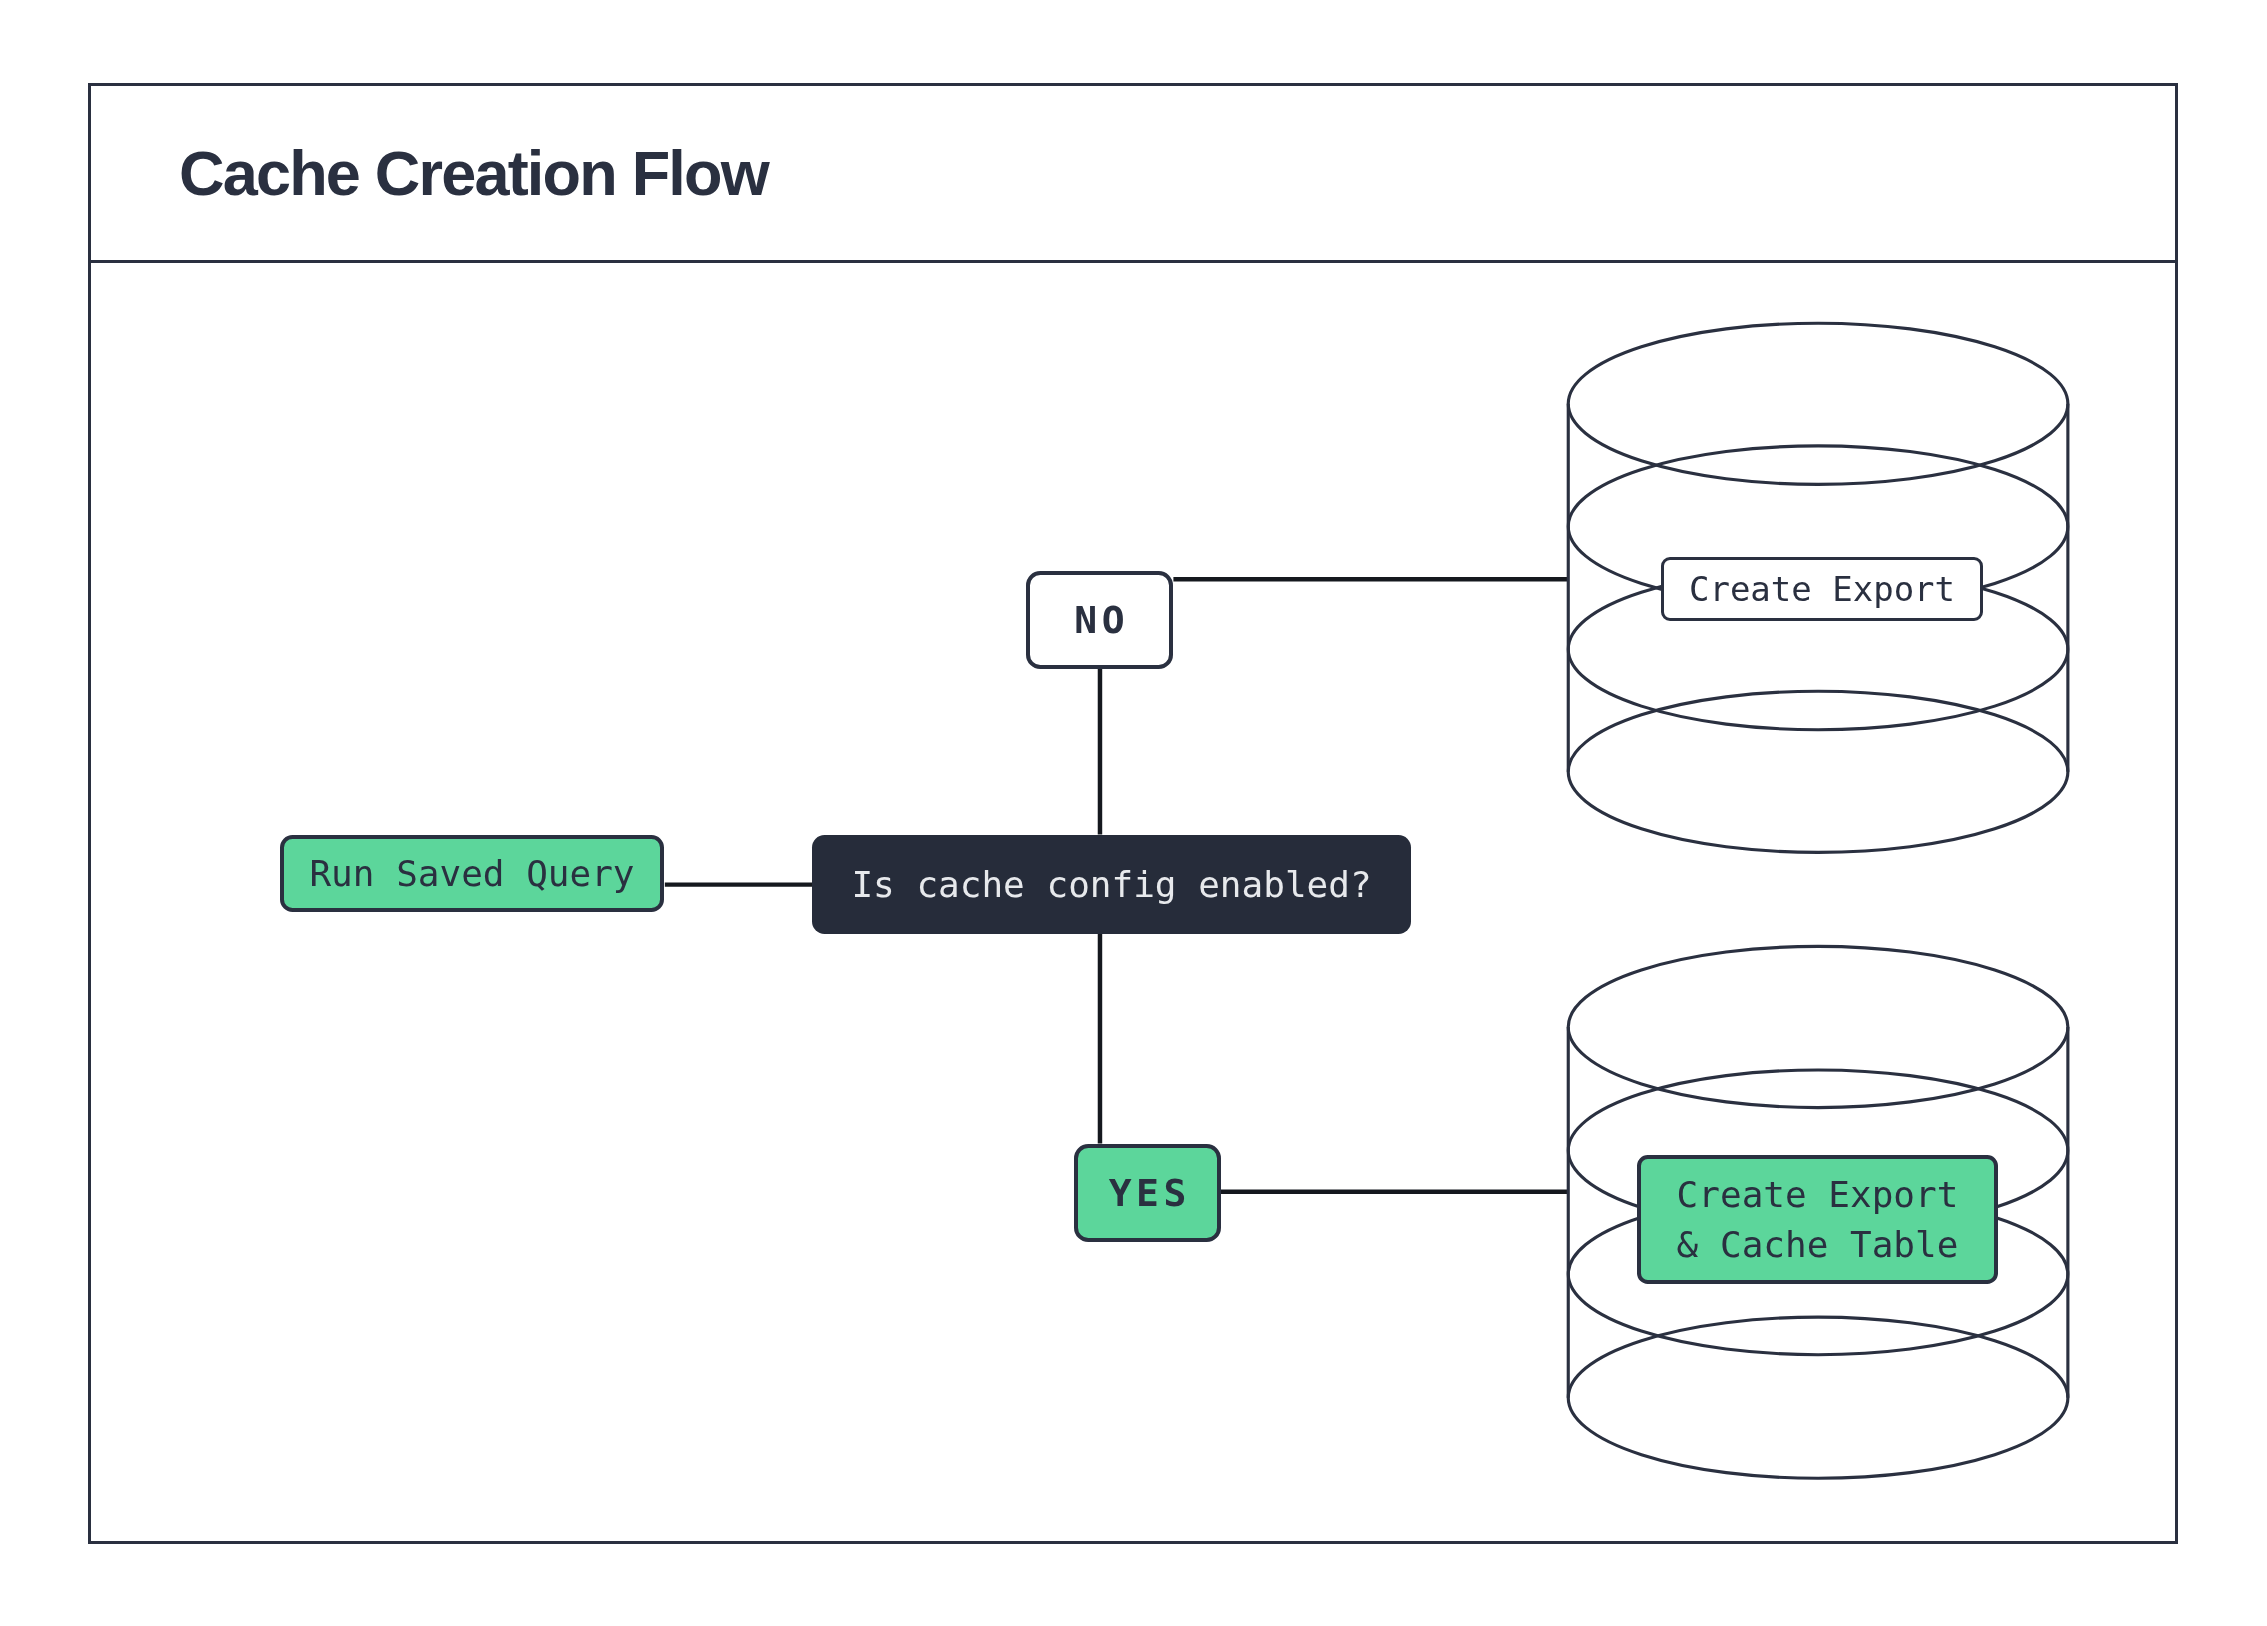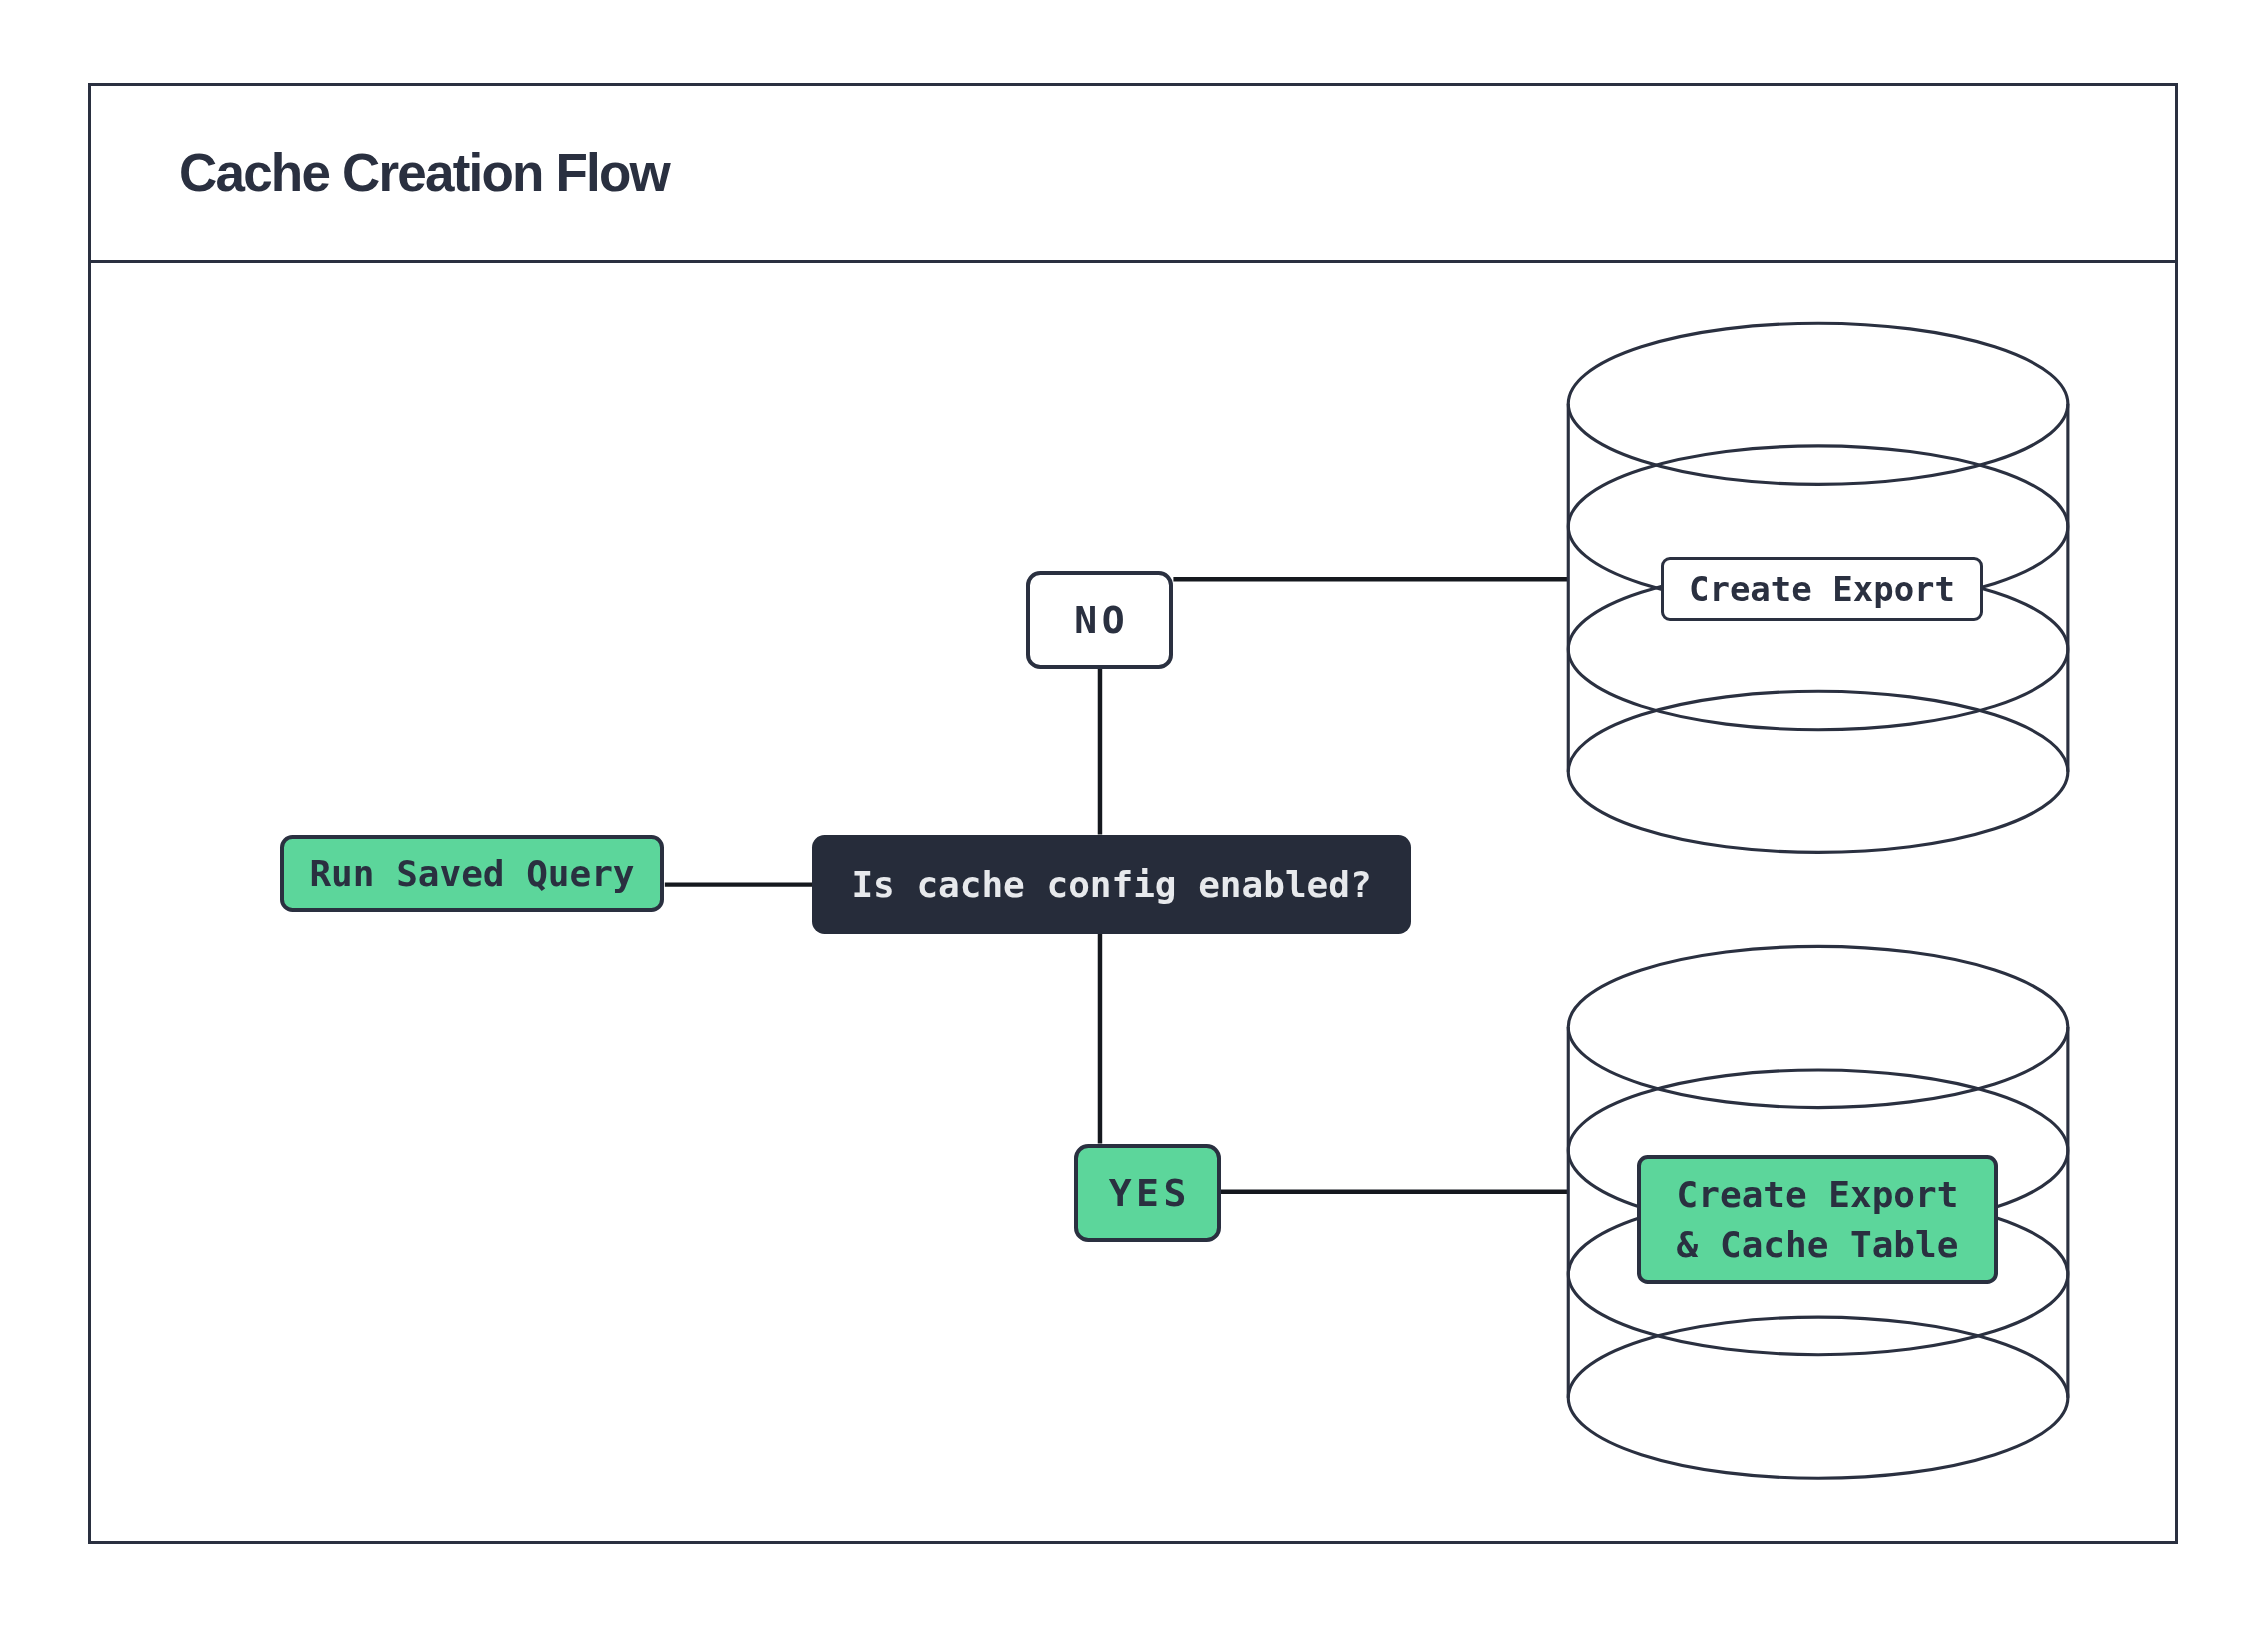--- a/index.html
+++ b/index.html
@@ -28,33 +28,32 @@
     position:absolute;left:0;top:0;right:0;
     height:174px;
     border-bottom:3.6px solid var(--ink);
   }
   .title{
     margin:0;
     padding-left:88px;
     line-height:174px;
     font-family:"Liberation Sans", sans-serif;
     font-weight:bold;
-    font-size:53px;
+    font-size:63px;
     letter-spacing:-1.8px;
     color:var(--ink);
     white-space:nowrap;
   }
   svg.layer{position:absolute;left:0;top:0;width:2268px;height:1626px;}
   .node{
     position:absolute;
     display:flex;align-items:center;justify-content:center;
     box-sizing:border-box;
     white-space:nowrap;
     color:var(--ink);
-    font-weight:bold;
   }
   .node.process{
     background:var(--green);
     border:4.5px solid var(--ink);
     border-radius:12.5px;
     font-size:36px;
   }
   .node.decision{
     background:var(--decision-fill);
     border-radius:12.5px;

